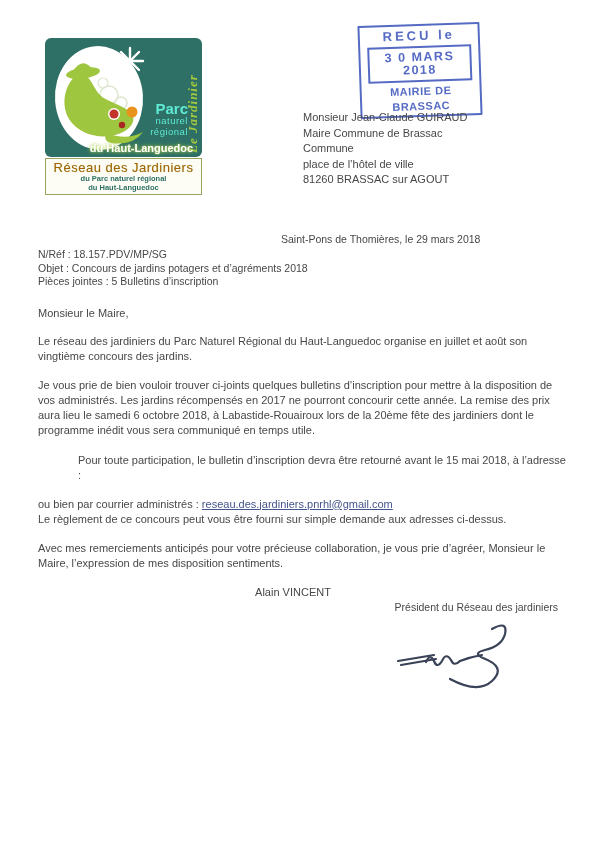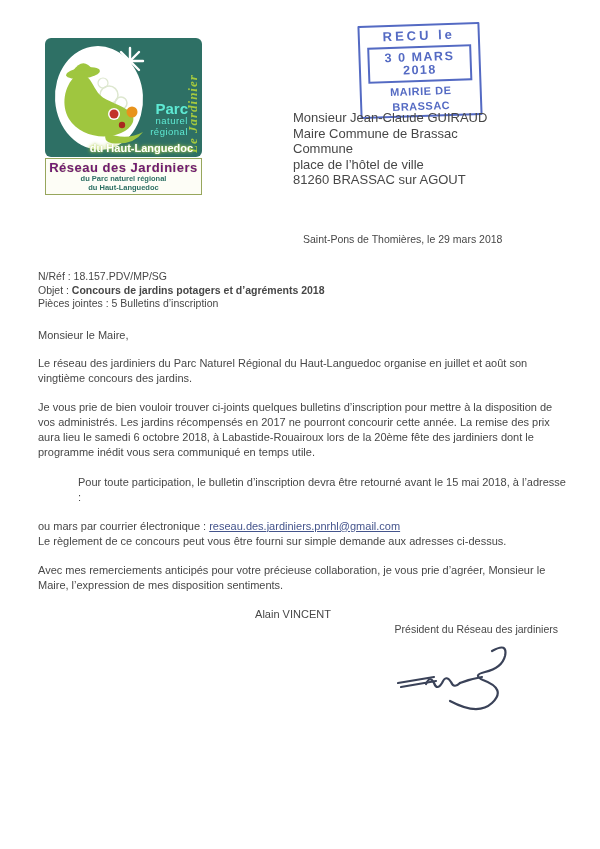--- a/index.html
+++ b/index.html
@@ -27,45 +27,45 @@
     position:absolute; left:38px; right:2px; bottom:3px; text-align:center;
     color:#fff; font-weight:bold; font-size:11px;
     text-shadow:0 0 4px rgba(176,206,80,.95), 0 0 2px rgba(176,206,80,.9);
     white-space:nowrap;
   }
   .logo-banner{
     margin-top:1px; border:1px solid #97a65c; background:#fdfdf6;
     text-align:center; padding:1px 2px 2px;
   }
   .banner-title{
-    font-size:13px; font-weight:bold; color:#701a75; letter-spacing:.5px;
+    font-size:13px; font-weight:normal; color:#a16207; letter-spacing:.5px;
     text-shadow:0 0 1px rgba(168,185,68,.6); line-height:15px;
   }
   .banner-sub{font-size:7.5px; font-weight:bold; color:#2d6f63; line-height:8.5px;}
 
   
   .stamp{
     position:absolute; left:359px; top:24px; width:122px;
     transform:rotate(-2deg); color:#3d56bb; opacity:.88;
   }
   .stamp-outer{border:2px solid #3d56bb; border-radius:1px; padding:2px 0 1px;}
   .stamp-line1{text-align:center; font-size:13px; font-weight:bold; letter-spacing:3px; line-height:16px;}
   .stamp-inner{border:2px solid #3d56bb; margin:2px 7px; padding:3px 0; text-align:center;}
   .stamp-date{font-size:12.5px; font-weight:bold; letter-spacing:1.5px; line-height:13px;}
   .stamp-line3{text-align:center; font-size:11px; font-weight:bold; letter-spacing:.5px; line-height:15px;}
 
   
-  .recipient{position:absolute; left:293px; top:110px; font-size:13px; line-height:15.5px;}
-  .dateline{position:absolute; left:303px; top:233px; font-size:10.5px;}
+  .recipient{position:absolute; left:303px; top:110px; font-size:11px; line-height:15.5px;}
+  .dateline{position:absolute; left:281px; top:233px; font-size:10.5px;}
 
   
-  .content{position:absolute; left:38px; top:270px; width:532px; font-size:11px; line-height:15px;}
+  .content{position:absolute; left:38px; top:248px; width:532px; font-size:11px; line-height:15px;}
   .content p{margin:0;}
   .ref-block{font-size:10.5px; line-height:13.5px;}
-  .ref-bold{font-weight:bold;margin-top:23px;}
+  .ref-bold{font-weight:normal;margin-top:23px;}
   .salutation{margin-top:17px !important;}
   .para1{margin-top:13px !important;}
   .para2{margin-top:14px !important;}
   .para3{margin-top:15px !important;padding-left:40px;}
   .address-center{margin-top:14px; text-align:center; font-weight:bold; font-size:11.5px; line-height:17px;}
   .email-line{margin-top:14px !important;}
   .email-link{color:#44548c; text-decoration:underline; cursor:pointer;}
   .closing{margin-top:14px !important;}
   .sig-name{margin-top:14px; text-align:center; padding-right:22px;}
   .sig-title{text-align:right; padding-right:12px; font-size:10.5px;}
@@ -145,21 +145,21 @@
       <div><span>Objet : </span><span class="ref-bold">Concours de jardins potagers et d’agréments 2018</span></div>
       <div><span>Pièces jointes : </span><span>5 Bulletins d’inscription</span></div>
     </div>
 
     <p class="salutation">Monsieur le Maire,</p>
     <p class="para1">Le réseau des jardiniers du Parc Naturel Régional du Haut-Languedoc organise en juillet et août son vingtième concours des jardins.</p>
     <p class="para2">Je vous prie de bien vouloir trouver ci-joints quelques bulletins d’inscription pour mettre à la disposition de vos administrés. Les jardins récompensés en 2017 ne pourront concourir cette année. La remise des prix aura lieu le samedi 6 octobre 2018, à Labastide-Rouairoux lors de la 20ème fête des jardiniers dont le programme inédit vous sera communiqué en temps utile.</p>
     <p class="para3">Pour toute participation, le bulletin d’inscription devra être retourné avant le 15 mai 2018, à l’adresse :</p>
 
 
-    <p class="email-line"><span>ou mars par courrier électronique : </span><a class="email-link">reseau.des.jardiniers.pnrhl@gmail.com</a></p>
+    <p class="email-line"><span>ou bien par courrier administrés : </span><a class="email-link">reseau.des.jardiniers.pnrhl@gmail.com</a></p>
     <p class="reglement">Le règlement de ce concours peut vous être fourni sur simple demande aux adresses ci-dessus.</p>
     <p class="closing">Avec mes remerciements anticipés pour votre précieuse collaboration, je vous prie d’agréer, Monsieur le Maire, l’expression de mes disposition sentiments.</p>
 
     <div class="sig-name">Alain VINCENT</div>
     <div class="sig-title">Président du Réseau des jardiniers</div>
 
     <svg class="sig-scribble" viewBox="0 0 150 72">
       <g fill="none" stroke="#3a4258" stroke-width="2.2" stroke-linecap="round">
         <path d="M6,44 L42,38 M9,48 L44,42"></path>
         <path d="M34,45 q4,-9 8,-1 q3,8 8,0 q4,-9 9,-1 q3,7 9,1"></path>

